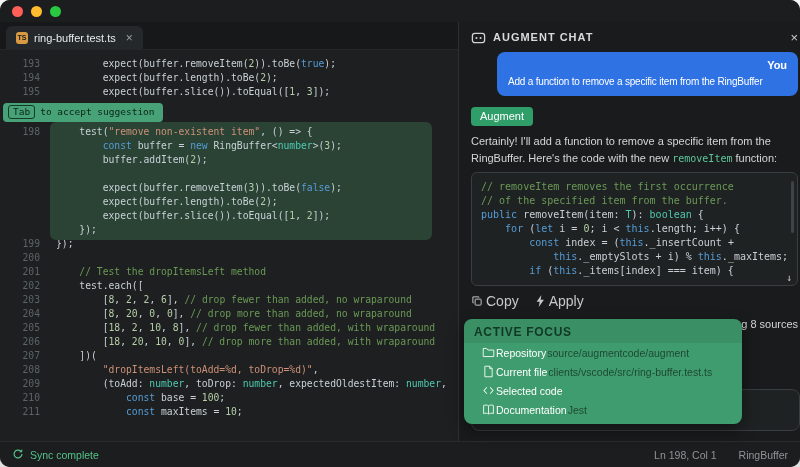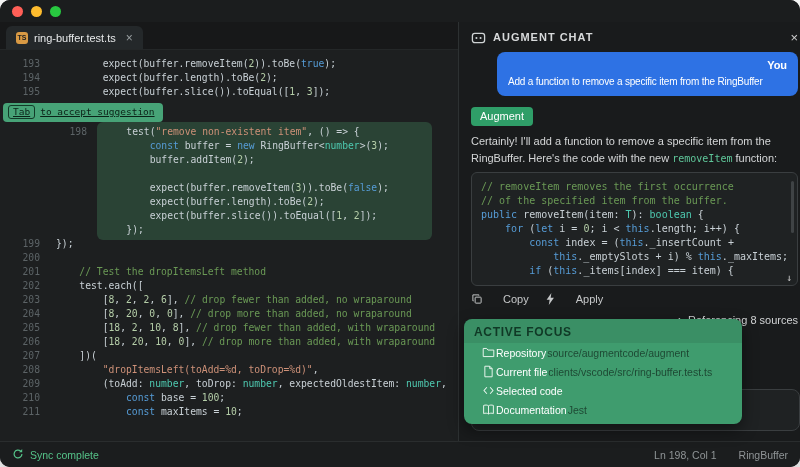--- a/index.html
+++ b/index.html
@@ -26,28 +26,28 @@
   .tab-title { color:#e6e8e9; font-size:11px; }
   .tab-close { color:#9aa0a2; font-size:12px; margin-left:4px; cursor:pointer; }
 
   .editor { flex:1; padding-top:7px; overflow:hidden; font-family:"DejaVu Sans Mono", monospace; font-size:9.7px; }
   .ed-row { display:flex; height:14px; line-height:14px; white-space:pre; }
   .gutter { width:52px; flex:none; text-align:right; padding-right:12px; color:#5c6366; }
   .code { padding-left:4px; }
   .c-p{ color:#c9d1d6; } .c-k{ color:#569cd6; } .c-s{ color:#ce9178; }
   .c-c{ color:#6a9955; } .c-n{ color:#b5cea8; } .c-t{ color:#4ec9b0; }
 
-  .sugg { position:relative;margin-left:47px; }
+  .sugg { position:relative; }
   .sugg::before { content:""; position:absolute; left:50px; right:26px; top:-3px; bottom:-3px;
                   background:#2a4335; border-radius:6px; }
   .sugg .ed-row { position:relative; }
 
   .hint-row { height:26px; display:flex; align-items:center; padding-left:3px; }
   .hint-badge { display:inline-flex; align-items:center; gap:5px; background:#47a377; color:#0b2318;
-                padding:2px 8px 3px 5px; border-radius:4px; font-family:"DejaVu Sans Mono",monospace; font-size:9.5px;text-decoration:underline; }
+                padding:2px 8px 3px 5px; border-radius:4px; font-family:"DejaVu Sans Mono",monospace; font-size:9.5px; }
   .hint-key { border:1px solid #123a28; border-radius:3px; padding:0 4px; line-height:12px; }
 
   
   .right { flex:1; background:#191b1c; border-left:1px solid #2d3132; position:relative; padding:0 12px; }
   .chat-header { height:26px; display:flex; align-items:center; gap:7px; color:#d8dadb; padding-top:4px; }
   .logo { display:flex; color:#cfd3d4; }
   .chat-title { font-size:11px; font-weight:600; letter-spacing:1px; }
   .chat-close { margin-left:auto; color:#cfcfcf; font-size:13px; cursor:pointer; }
 
   .bubble { margin:4px 0 0 26px; background:#2e72e4; border-radius:8px; padding:7px 11px 9px; color:#fff; }
@@ -59,22 +59,22 @@
   .assistant-text { margin:7px 0 0; font-size:11px; line-height:1.5; color:#d4d6d7; }
   .inline-code { font-family:"DejaVu Sans Mono",monospace; font-size:10px; color:#5fc79a; }
 
   .codeblock { margin-top:6px; background:#1f2223; border:1px solid #3a3e40; border-radius:6px; padding:7px 9px;
                position:relative; font-family:"DejaVu Sans Mono",monospace; font-size:10px; }
   .cb-row { height:14px; line-height:14px; white-space:pre; }
   .scroll-down { position:absolute; right:5px; bottom:2px; color:#c9c9c9; font-size:10px; cursor:pointer; }
   .cb-thumb { position:absolute; right:3px; top:8px; width:3px; height:52px; background:#3f4345; border-radius:2px; cursor:pointer; }
 
   .actions { display:flex; gap:16px; margin-top:7px; align-items:center; }
-  .action { display:inline-flex; align-items:flex-end; gap:20px; background:none; border:none; color:#c6c8c9;
-            font-size:11px; font-family:"Liberation Sans",sans-serif; cursor:pointer; padding:0; }
+  .action { display:inline-flex; align-items:center; gap:3px; background:none; border:none; color:#c6c8c9;
+            font-size:14px; font-family:"Liberation Sans",sans-serif; cursor:pointer; padding:0; }
   .action svg { display:block; }
 
   .referencing { margin-top:8px; display:flex; justify-content:flex-end; align-items:center; gap:6px;
                  font-size:11px; color:#d2d4d5; cursor:pointer; }
   .chev { font-size:12px; }
 
   .chat-input { position:absolute; left:12px; right:10px; bottom:10px; height:42px; background:#1f2223;
                 border:1px solid #3a3e40; border-radius:8px; z-index:1; }
 
   .focus-panel { position:absolute; left:5px; bottom:17px; width:278px; background:#3f9c6e; border-radius:8px;

